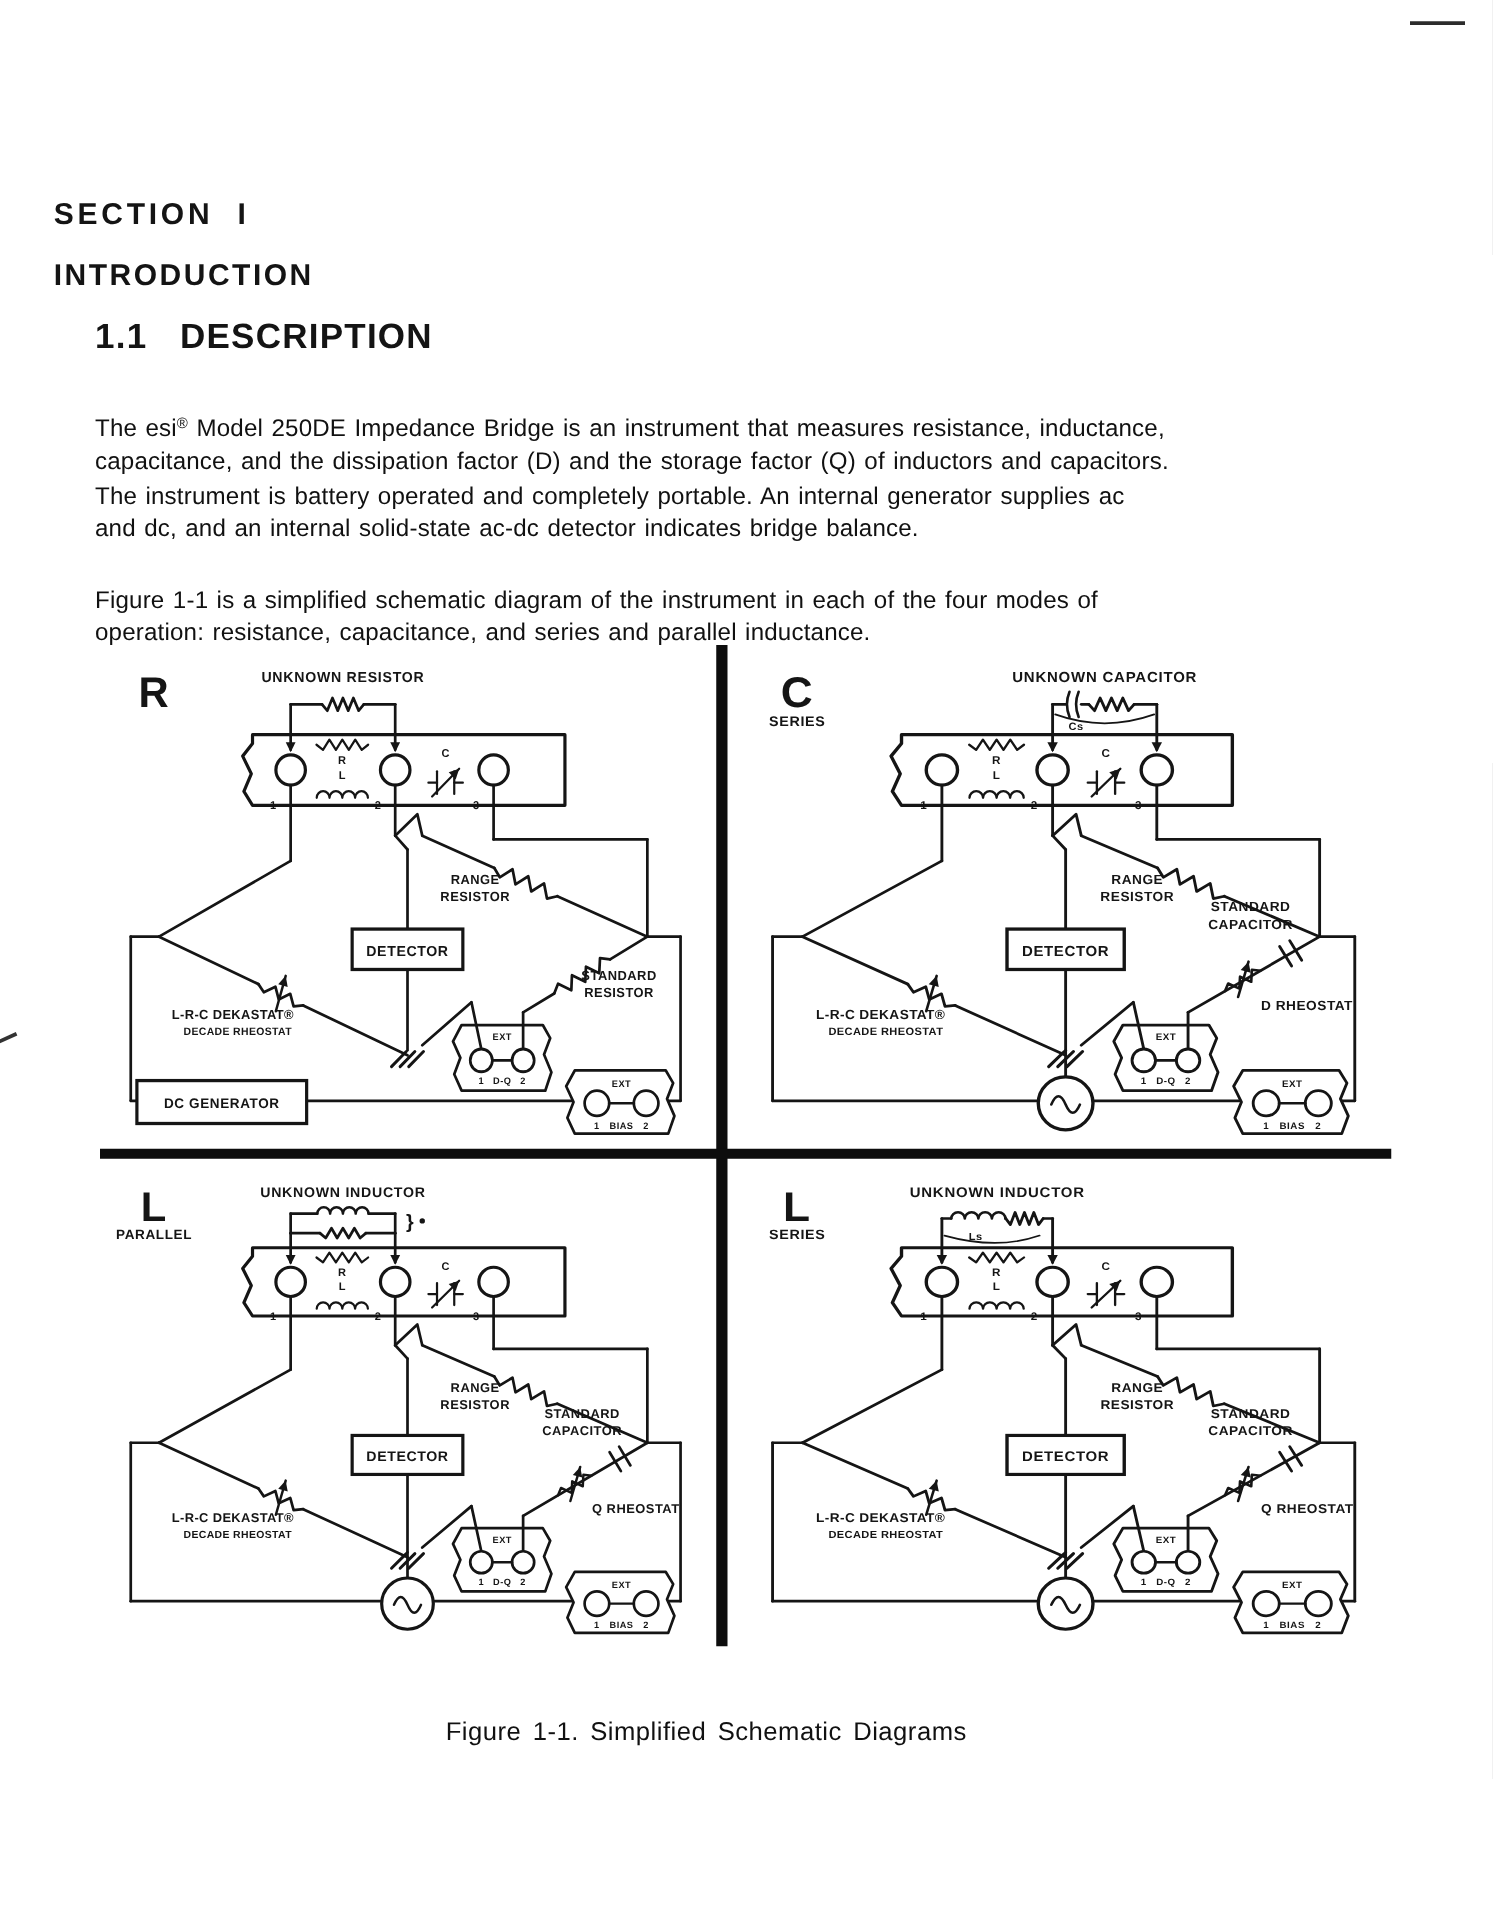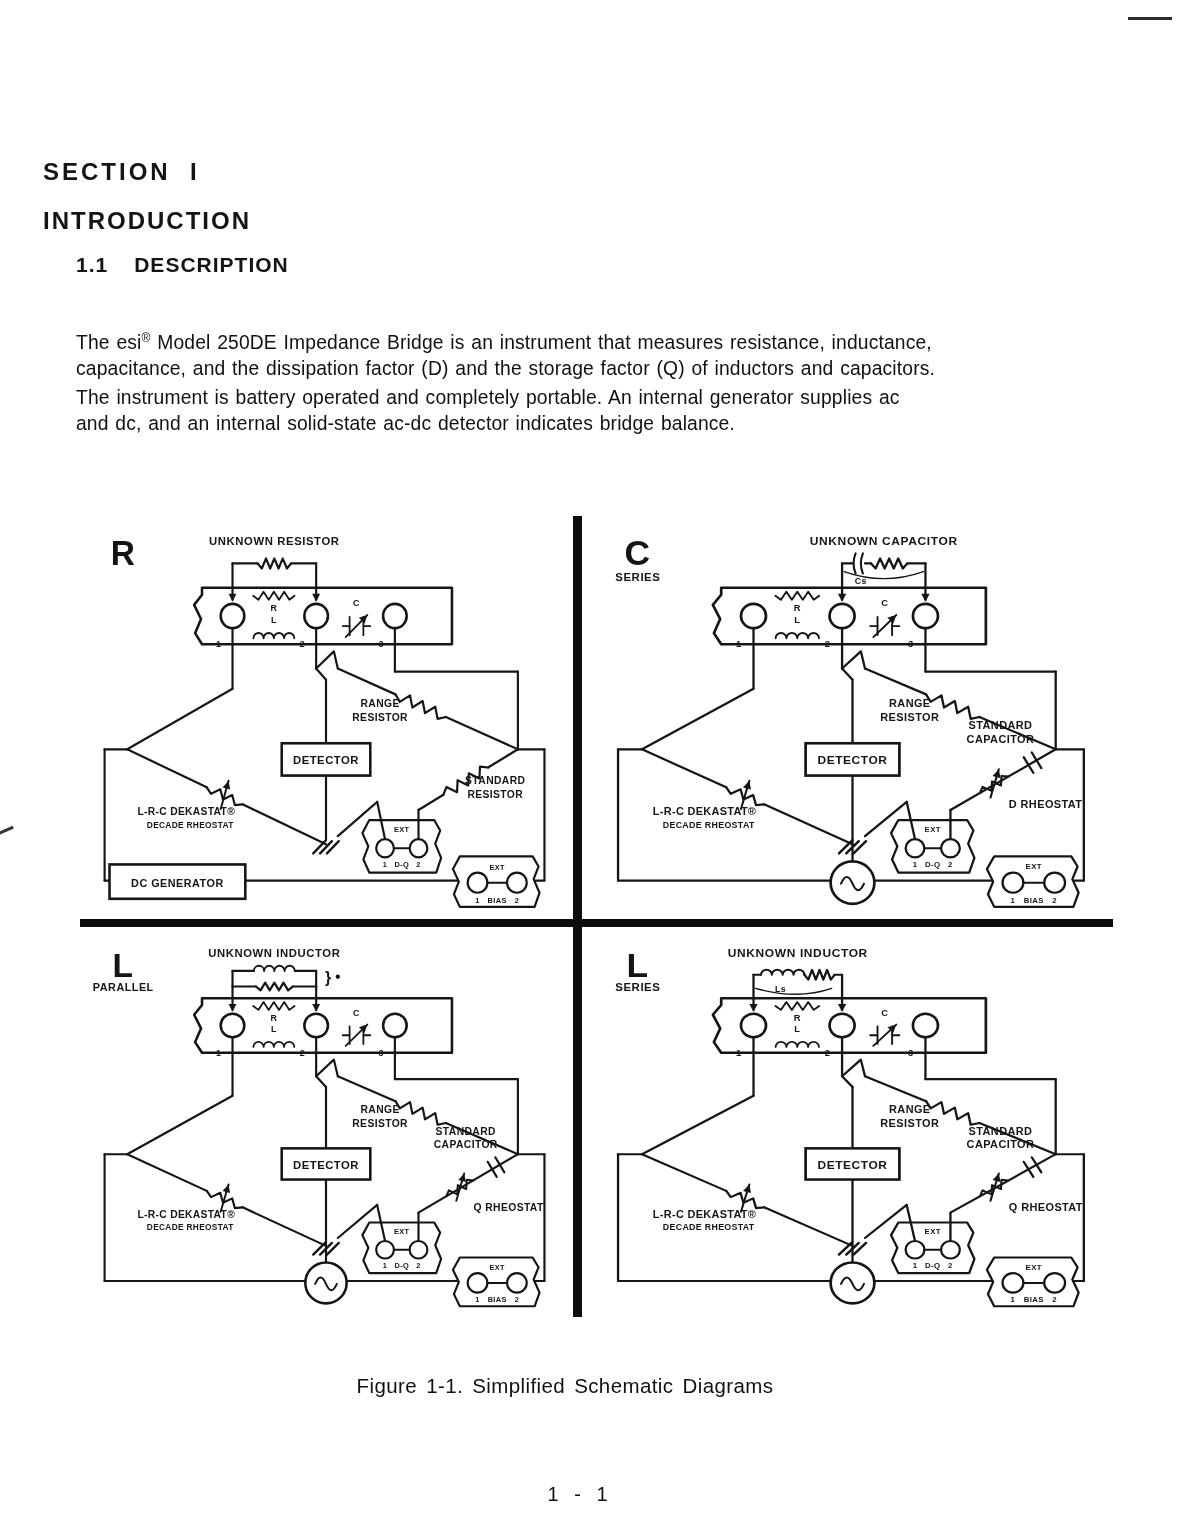--- a/index.html
+++ b/index.html
@@ -4,21 +4,21 @@
 <style>
   html,body{margin:0;padding:0;background:#e8e8e8;}
   #page{
     position:relative;width:1194px;height:1534px;background:#ffffff;
     font-family:"Liberation Sans",sans-serif;color:#141414;overflow:hidden;
     margin:0 auto;
   }
   .abs{position:absolute;}
   .title-line{width:1160px;left:0;text-align:left;font-weight:bold;
     font-size:24px;letter-spacing:3px;white-space:pre;padding-left:43px;}
-  #section-heading{left:76px;top:253px;font-size:21px;font-weight:bold;letter-spacing:1px;}
+  #section-heading{left:76px;top:253px;font-size:28px;font-weight:bold;letter-spacing:1px;}
   #section-heading .num{margin-right:26px;}
   .para{left:76px;width:1070px;font-size:19.3px;line-height:25.8px;
     white-space:pre-line;letter-spacing:0.15px;word-spacing:1.2px;color:#111;}
   .para sup{font-size:12px;vertical-align:7px;}
   #para-1{top:302px;margin-top:24px;}
   #para-2{top:366px;}
   #para-3{top:449px;}
   .quad{position:absolute;}
   .quad svg{display:block;width:100%;height:100%;}
   #divider-v{left:573px;top:516px;width:9px;height:801px;background:#0d0d0d;}
@@ -45,20 +45,22 @@
   <div class="abs" id="section-heading">
     <span class="num">1.1</span><span>DESCRIPTION</span>
   </div>
 
   <p class="abs para" id="para-1"><span>The esi</span><sup>®</sup><span> Model 250DE Impedance Bridge is an instrument that measures resistance, inductance,
 capacitance, and the dissipation factor (D) and the storage factor (Q) of inductors and capacitors.</span></p>
 
   <p class="abs para" id="para-2">The instrument is battery operated and completely portable.  An internal generator supplies ac
 and dc, and an internal solid-state ac-dc detector indicates bridge balance.</p>
 
+  <p class="abs para" id="para-3">Figure 1-1 is a simplified schematic diagram of the instrument in each of the four modes of
+operation:  resistance, capacitance, and series and parallel inductance.</p>
 
   <div>
     <div class="quad" style="left:80px;top:515px;width:492px;height:404px;">
         <svg viewBox="0 0 500 400" preserveAspectRatio="none">
           <text x="44" y="50" font-size="34" text-anchor="middle" font-weight="bold" letter-spacing="1" font-family="'Liberation Sans',sans-serif" fill="#151515">R</text>
           <path d="M 124,72 L 378,72 L 378,128 L 124,128 L 117,117 L 123,103 L 116,89 L 124,79 Z" stroke="#151515" stroke-width="2.6" fill="#fff" stroke-linejoin="round" stroke-linecap="round"></path>
           <path d="M 176.0,80.0 L 181.3,84.0 L 186.5,76.0 L 191.8,84.0 L 197.0,76.0 L 202.3,84.0 L 207.5,76.0 L 212.8,84.0 L 218.0,80.0" stroke="#151515" stroke-width="1.8" fill="none" stroke-linejoin="round" stroke-linecap="round"></path>
           <text x="197" y="95" font-size="9" text-anchor="middle" font-weight="bold" letter-spacing="0.4" font-family="'Liberation Sans',sans-serif" fill="#151515">R</text>
           <text x="197" y="107" font-size="9" text-anchor="middle" font-weight="bold" letter-spacing="0.4" font-family="'Liberation Sans',sans-serif" fill="#151515">L</text>
           <path d="M 176.2,122 a 5.2,5.2 0 0 1 10.4,0 a 5.2,5.2 0 0 1 10.4,0 a 5.2,5.2 0 0 1 10.4,0 a 5.2,5.2 0 0 1 10.4,0" stroke="#151515" stroke-width="1.8" fill="none" stroke-linejoin="round" stroke-linecap="round"></path>
@@ -443,14 +445,13 @@
           <text x="424" y="384" font-size="7.5" text-anchor="middle" font-weight="bold" letter-spacing="0.4" font-family="'Liberation Sans',sans-serif" fill="#151515">BIAS</text>
           <text x="444" y="384" font-size="7.5" text-anchor="middle" font-weight="bold" letter-spacing="0.4" font-family="'Liberation Sans',sans-serif" fill="#151515">2</text>
         </svg>
       </div>
     <div class="abs" id="divider-v"></div>
     <div class="abs" id="divider-h"></div>
   </div>
 
   <div class="abs" id="figure-caption">Figure 1-1.  Simplified Schematic Diagrams</div>
 
-  <div class="abs" id="page-number">1 - 1</div>
 </div>
 
 </body></html>

